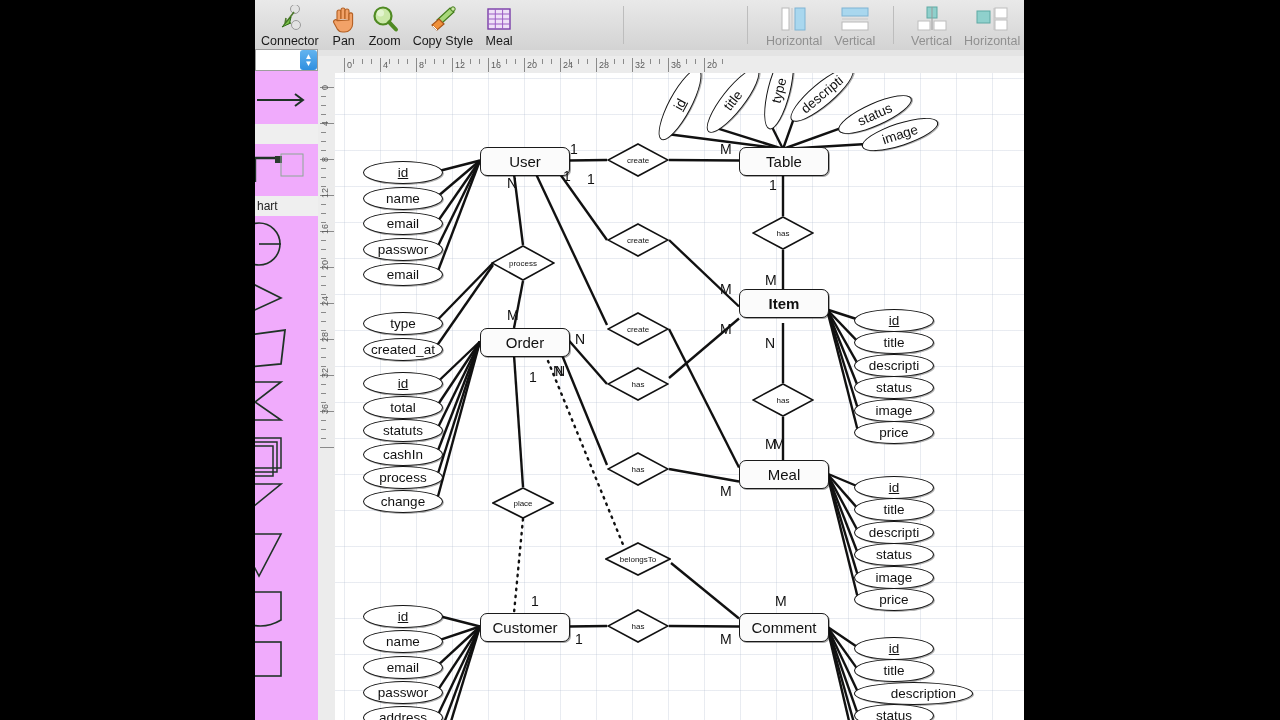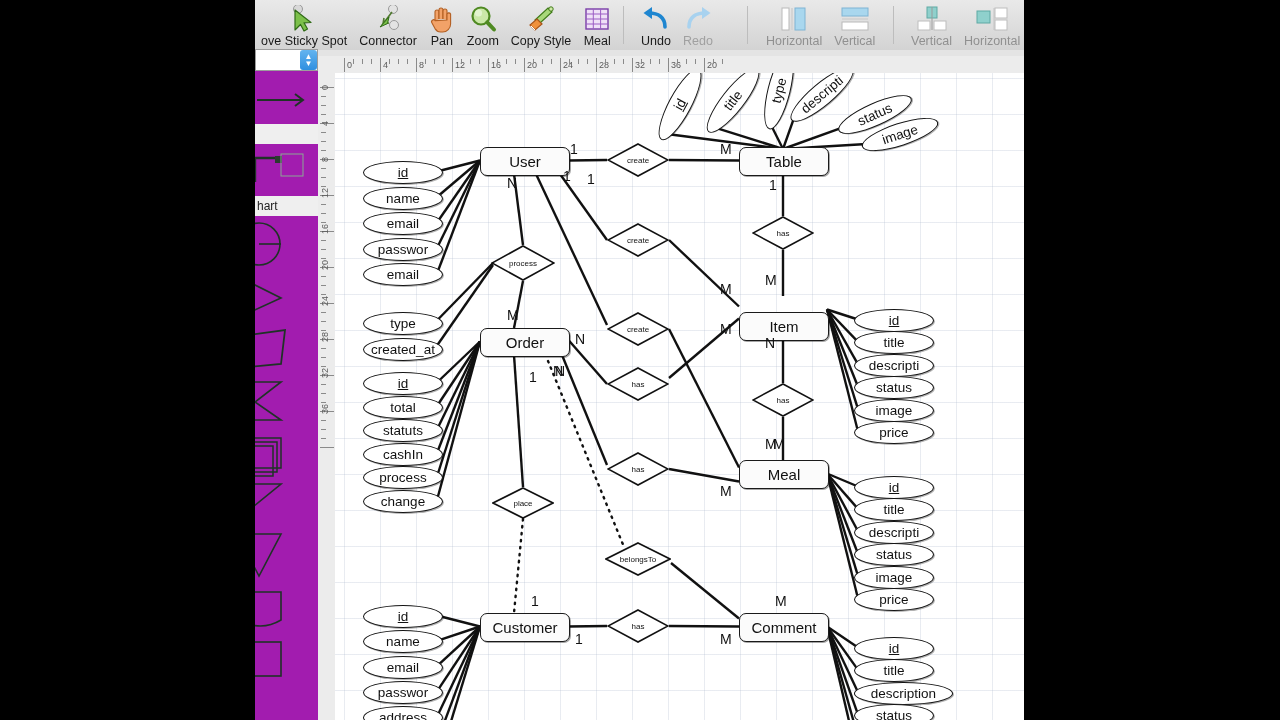--- a/index.html
+++ b/index.html
@@ -18,21 +18,21 @@
   .tb-item{display:flex;flex-direction:column;align-items:center;justify-content:flex-end;
     height:50px;padding:0 6px;cursor:default;}
   .tb-ico{height:30px;display:flex;align-items:center;justify-content:center;}
   .tb-lbl{font-size:12.5px;color:#1a1a1a;line-height:14px;padding-bottom:2px;white-space:nowrap;}
   .tb-lbl.dim{color:#a0a0a0;}
   .tb-lbl.gray{color:#909090;}
   .tb-sep{position:absolute;top:6px;width:1px;height:38px;background:#bdbdbd;}
 
   
   #leftpanel{position:absolute;left:255px;top:50px;width:63px;height:670px;
-    background:#a21caf;overflow:hidden;border-right:1px solid #9ec9ae;}
+    background:#f0abfc;overflow:hidden;border-right:1px solid #9ec9ae;}
   .lp-header{background:#efefef;height:20px;display:flex;align-items:center;
     padding-left:2px;font-size:12px;color:#222;overflow:hidden;white-space:nowrap;}
   .lp-row{height:52px;position:relative;}
   .lp-shape{position:absolute;left:-18px;top:4px;}
 
   #stepperbox{position:absolute;left:255px;top:49px;width:63px;height:22px;
     background:#fff;border:1px solid #9d9d9d;box-sizing:border-box;z-index:5;}
   #stepper{position:absolute;right:0px;top:0px;width:17px;height:20px;
     background:linear-gradient(#63b4ef,#2f8fe0);border-radius:3px;
     display:flex;flex-direction:column;align-items:center;justify-content:center;color:#fff;
@@ -76,29 +76,20 @@
 </style>
 </head>
 <body>
 
 <div id="root">
 
   <div id="toolbar">
 
     <div class="tb-group" style="left:0px;">
 
-      <div class="tb-item">
-        <div class="tb-ico">
-          <svg width="30" height="28" viewBox="0 0 30 28">
-            <circle cx="9" cy="4" r="4.5" fill="#d8d8d8" stroke="#9a9a9a"></circle>
-            <path d="M6 5 L6 25 L11.5 19.5 L15 26 L18.5 24 L15 17.8 L22 17.5 Z" fill="#7cc04a" stroke="#2f6b16" stroke-width="1.2" stroke-linejoin="round"></path>
-          </svg>
-        </div>
-        <div class="tb-lbl">ove Sticky Spot</div>
-      </div>
 
       <div class="tb-item">
         <div class="tb-ico">
           <svg width="30" height="28" viewBox="0 0 30 28">
             <circle cx="20" cy="4" r="4.5" fill="#e3e3e3" stroke="#9a9a9a"></circle>
             <circle cx="21" cy="20" r="4.5" fill="#e3e3e3" stroke="#9a9a9a"></circle>
             <path d="M19 7 L10 19 L16 18 M10 19 L11 13" fill="none" stroke="#4f7a2e" stroke-width="1.6"></path>
             <path d="M7 22 L16 12 L14.5 18.5 Z" fill="#7cc04a" stroke="#2f6b16" stroke-width="1"></path>
           </svg>
         </div>
@@ -154,40 +145,20 @@
               <line x1="3" y1="19" x2="25" y2="19"></line>
             </g>
           </svg>
         </div>
         <div class="tb-lbl">Meal</div>
       </div>
     </div>
 
     <div class="tb-sep" style="left:368px;"></div>
 
-    <div class="tb-group" style="left:380px;">
-      <div class="tb-item">
-        <div class="tb-ico">
-          <svg width="30" height="26" viewBox="0 0 30 26">
-            <path d="M24 21 C24 11 17 7 8 7" fill="none" stroke="#1f86d0" stroke-width="3.6" stroke-linecap="round"></path>
-            <path d="M11 1 L2.5 7 L11 13 Z" fill="#1f86d0"></path>
-          </svg>
-        </div>
-        <div class="tb-lbl">Undo</div>
-      </div>
-      <div class="tb-item">
-        <div class="tb-ico">
-          <svg width="30" height="26" viewBox="0 0 30 26">
-            <path d="M6 21 C6 11 13 7 22 7" fill="none" stroke="#a8d2ef" stroke-width="3.6" stroke-linecap="round"></path>
-            <path d="M19 1 L27.5 7 L19 13 Z" fill="#a8d2ef"></path>
-          </svg>
-        </div>
-        <div class="tb-lbl dim">Redo</div>
-      </div>
-    </div>
 
     <div class="tb-sep" style="left:492px;"></div>
 
     <div class="tb-group" style="left:505px;">
       <div class="tb-item">
         <div class="tb-ico">
           <svg width="34" height="26" viewBox="0 0 34 26">
             <rect x="5" y="2" width="7" height="22" fill="#fff" stroke="#b9b9b9"></rect>
             <rect x="14" y="2" width="2" height="22" fill="#d4d4d4"></rect>
             <rect x="18" y="2" width="10" height="22" fill="#a9d7ee" stroke="#7fb4d4"></rect>
@@ -495,21 +466,21 @@
         </svg>
     <div class="entity" style="left: 145px; top: 74px; width: 88px; height: 27px;">
           <span>User</span>
         </div>
         <div class="entity" style="left: 404px; top: 74px; width: 88px; height: 27px;">
           <span>Table</span>
         </div>
         <div class="entity" style="left: 145px; top: 255px; width: 88px; height: 27px;">
           <span>Order</span>
         </div>
-        <div class="entity" style="left: 404px; top: 239px; width: 88px; height: 27px;">
+        <div class="entity" style="left: 404px; top: 216px; width: 88px; height: 27px; font-weight: bold;">
           <span>Item</span>
         </div>
         <div class="entity" style="left: 404px; top: 387px; width: 88px; height: 27px;">
           <span>Meal</span>
         </div>
         <div class="entity" style="left: 145px; top: 540px; width: 88px; height: 27px;">
           <span>Customer</span>
         </div>
         <div class="entity" style="left: 404px; top: 540px; width: 88px; height: 27px;">
           <span>Comment</span>
@@ -597,21 +568,21 @@
         </div>
         <div class="attr" style="left: 519px; top: 515px; width: 78px; height: 21px;">
           <span>price</span>
         </div>
         <div class="attr pk" style="left: 519px; top: 564px; width: 78px; height: 21px;">
           <span>id</span>
         </div>
         <div class="attr" style="left: 519px; top: 586.4px; width: 78px; height: 21px;">
           <span>title</span>
         </div>
-        <div class="attr" style="left: 519px; top: 608.8px; width: 97px; height: 21px;">
+        <div class="attr" style="left: 519px; top: 608.8px; width: 97px; height: 21px; padding-left: 20px;">
           <span>description</span>
         </div>
         <div class="attr" style="left: 519px; top: 631.2px; width: 78px; height: 21px;">
           <span>status</span>
         </div>
         <div class="attr pk" style="left: 305px; top: 20px; width: 78px; height: 21px; transform: rotate(-62deg);">
           <span>id</span>
         </div>
         <div class="attr" style="left: 358px; top: 16px; width: 78px; height: 21px; transform: rotate(-52deg);">
           <span>title</span>

